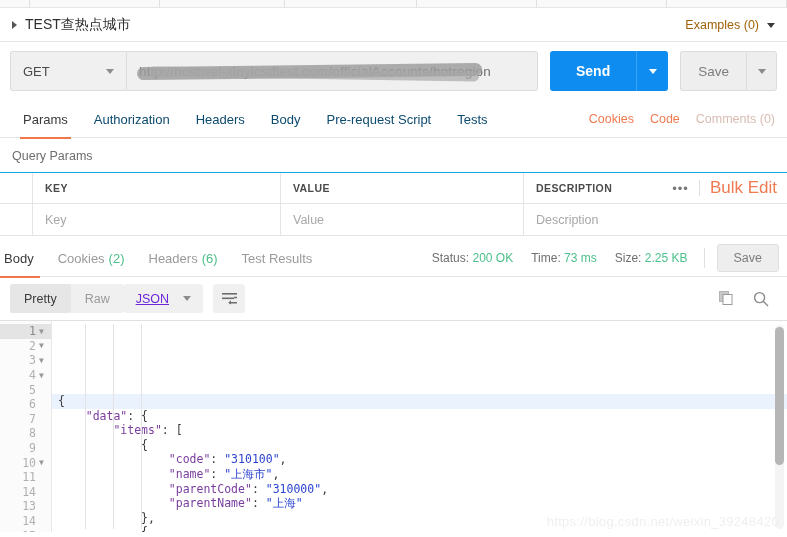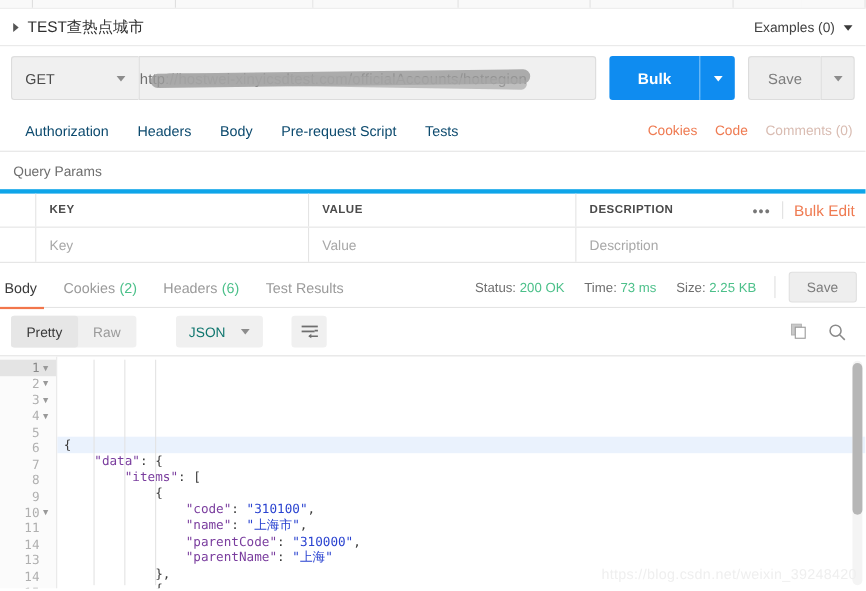--- a/index.html
+++ b/index.html
@@ -24,21 +24,21 @@
     height: 34px; display:flex; align-items:center;
     padding: 0 12px; border-bottom:1px solid #e8e8e8; background:#fff;
   }
   .caret-right {
     width:0;height:0;border-left:5px solid #555;
     border-top:4px solid transparent;border-bottom:4px solid transparent;
     margin-right:8px;
   }
   .req-title { font-size:14px; color:#2f2f2f; }
   .spacer { flex:1; }
-  .examples { font-size:12.5px; color:#404040; }
+  .examples { font-size:12.5px; color:#a16207; }
   .caret-down-dark {
     width:0;height:0;border-top:5px solid #3a3a3a;
     border-left:4px solid transparent;border-right:4px solid transparent;
     margin-left:8px; margin-top:2px;
   }
 
   
   .url-row { display:flex; align-items:center; padding:9px 10px 10px 10px; gap:0; }
   .method {
     width:116px; height:40px; background:#f0f0f0; border:1px solid #dcdcdc;
@@ -46,21 +46,21 @@
     display:flex; align-items:center; padding:0 12px;
     font-size:13px; color:#4a4a4a;justify-content:space-between;
   }
   .method .mcaret {
     margin-left:auto; width:0;height:0;border-top:5px solid #8c8c8c;
     border-left:4px solid transparent;border-right:4px solid transparent;
   }
   .urlbox {
     flex:1; height:40px; background:#f0f0f0; border:1px solid #dcdcdc;
     border-radius:0 3px 3px 0; position:relative; overflow:hidden;
-    display:flex; align-items:center; padding:0 0;
+    display:flex; align-items:center; padding:0 12px;
     font-size:13.5px; color:#6e6e6e; letter-spacing:.2px;text-align:center;
   }
   .url-text { position:relative; z-index:1; white-space:nowrap; }
   .redaction {
     position:absolute; left:10px; top:13px; height:13px; width:345px;
     background:#9b9b9b; border-radius:7px; opacity:.82; z-index:2;
     transform: rotate(-0.7deg);
   }
   .redaction2 {
     position:absolute; left:22px; top:17px; height:10px; width:330px;
@@ -103,42 +103,42 @@
   .rtab.active { color:#3a3a3a; }
   .rtab.active::after {
     content:""; position:absolute; left:10px; right:10px; bottom:-1px;
     height:2px; background:#f2764b;
   }
   .rlink { font-size:12.5px; color:#ef7b52; margin-left:16px; }
   .rlink.muted { color:#d9bcb2; }
 
   
   .qp-label { font-size:12.5px; color:#6e6e6e; padding:11px 0 9px 12px; }
-  .tbl { border-top:4px solid #0ea5e9; }
+  .tbl { border-top:1px solid #0ea5e9; }
   .trow { display:flex; border-bottom:1px solid #e4e4e4; }
   .tgutter { width:33px; border-right:1px solid #e4e4e4; }
   .th {
     font-size:10.5px; font-weight:bold; color:#4a4a4a; letter-spacing:.4px;
     height:30px; display:flex; align-items:center; padding-left:12px;
     border-right:1px solid #e4e4e4;
   }
   .td {
     font-size:12.5px; color:#a8a8a8; height:31px;
     display:flex; align-items:center; padding-left:12px;
     border-right:1px solid #e4e4e4;
   }
   .c-key { width:248px; } .c-val { width:243px; } .c-desc { width:148px; }
   .th.c-desc, .td.c-desc { border-right:none; }
   .th-actions {
     flex:1; display:flex; align-items:center; justify-content:flex-end;
     height:30px; padding-right:10px; gap:10px;
   }
   .dots { color:#777; font-size:13px; letter-spacing:1px; }
   .vsep { width:1px; height:16px; background:#e0e0e0; }
-  .bulk { font-size:14px; color:#ef7b52; }
+  .bulk { font-size:17px; color:#ef7b52; }
   .td-actions { flex:1; height:31px; }
 
   
   .resp-tabs {
     display:flex; align-items:center; height:37px; padding-left:0;
     border-bottom:1px solid #e4e4e4; background:#fff; margin-top:4px;
   }
   .rstab {
     font-size:13px; color:#9a9a9a; padding:0 12px; height:37px;
     display:flex; align-items:center; position:relative;
@@ -152,29 +152,29 @@
   .meta { font-size:12px; color:#6e6e6e; margin-left:18px; }
   .meta b { font-weight:normal; color:#4cc08a; }
   .meta-sep { width:1px; height:20px; background:#e0e0e0; margin:0 12px 0 16px; }
   .gbtn {
     height:28px; background:#eeeeee; border:1px solid #e0e0e0; border-radius:3px;
     display:flex; align-items:center; padding:0 16px; font-size:12.5px; color:#7d7d7d;
     margin-right:8px;
   }
 
   
-  .fmt-row { display:flex; align-items:center; height:43px; padding:0 10px;gap:16px; }
+  .fmt-row { display:flex; align-items:center; height:43px; padding:0 10px; }
   .seg { display:flex; background:#f0f0f0; border-radius:3px; height:29px; }
   .seg div {
     font-size:12.5px; color:#9a9a9a; display:flex; align-items:center; padding:0 14px;
   }
   .seg div.on { color:#3a3a3a; background:#e6e6e6; border-radius:3px; }
   .jsonsel {
-    margin-left:20px; height:29px; background:#f0f0f0; border-radius:3px;
-    display:flex; align-items:center; padding:0 12px; font-size:12.5px; color:#0f766e; gap:14px;
+    margin-left:0; height:29px; background:#f0f0f0; border-radius:3px;
+    display:flex; align-items:center; padding:0 12px; font-size:12.5px; color:#6d28d9; gap:14px;text-decoration:underline;
   }
   .wrapbtn {
     margin-left:10px; height:29px; width:32px; background:#f0f0f0; border-radius:3px;
     display:flex; align-items:center; justify-content:center;
   }
   .ricons { margin-left:auto; display:flex; align-items:center; gap:18px; padding-right:8px; }
 
   
   .code-wrap {
     position:relative; border-top:1px solid #e0e0e0; height:212px; display:flex;
@@ -241,34 +241,35 @@
     <div class="method">
       <span>GET</span>
       <span class="mcaret"></span>
     </div>
     <div class="urlbox">
       <span class="url-text">http://hostwei-xinyicsdtest.com/officialAccounts/hotregion</span>
       <span class="redaction"></span>
       <span class="redaction2"></span>
     </div>
     <div class="send-wrap">
-      <div class="send-btn">Bulk</div>
+      <div class="send-btn">Send</div>
       <div class="send-caret-box">
         <span class="caret-white"></span>
       </div>
     </div>
     <div class="save-wrap">
       <div class="save-btn">Save</div>
       <div class="save-caret-box">
         <span class="caret-gray"></span>
       </div>
     </div>
   </div>
 
   <div class="req-tabs">
+    <div class="rtab active">Params</div>
     <div class="rtab">Authorization</div>
     <div class="rtab">Headers</div>
     <div class="rtab">Body</div>
     <div class="rtab">Pre-request Script</div>
     <div class="rtab">Tests</div>
     <span class="spacer"></span>
     <span class="rlink">Cookies</span>
     <span class="rlink">Code</span>
     <span class="rlink muted" style="margin-right:12px">Comments (0)</span>
   </div>

